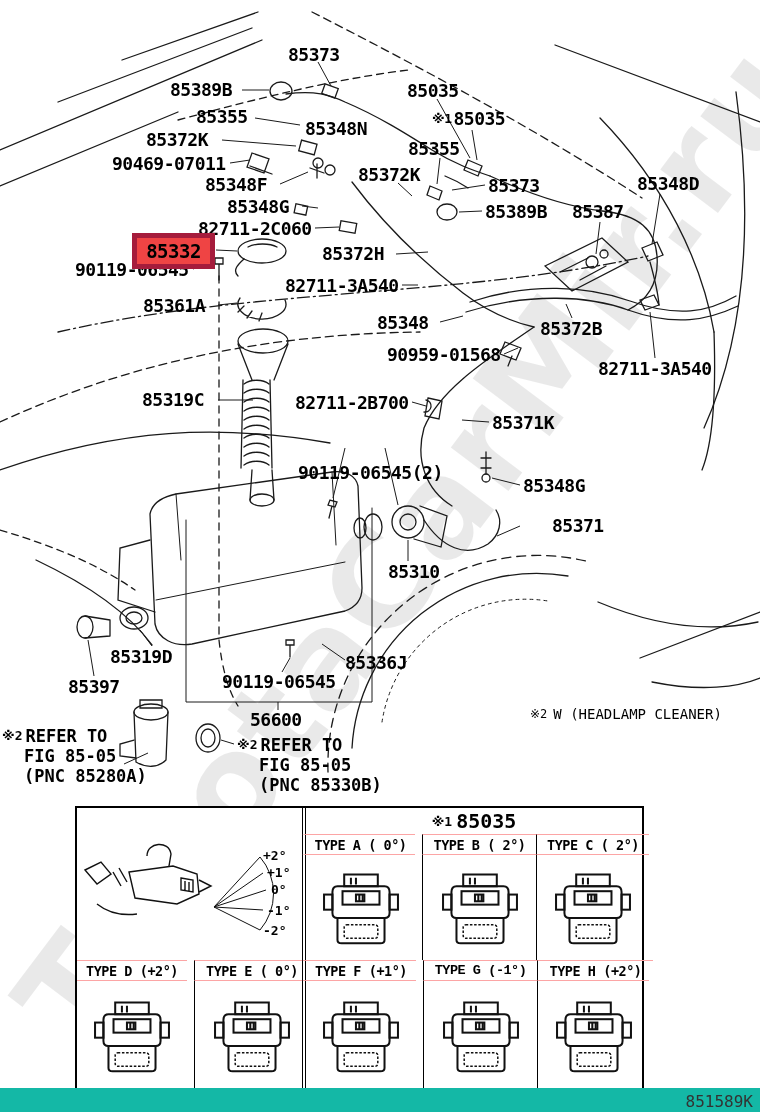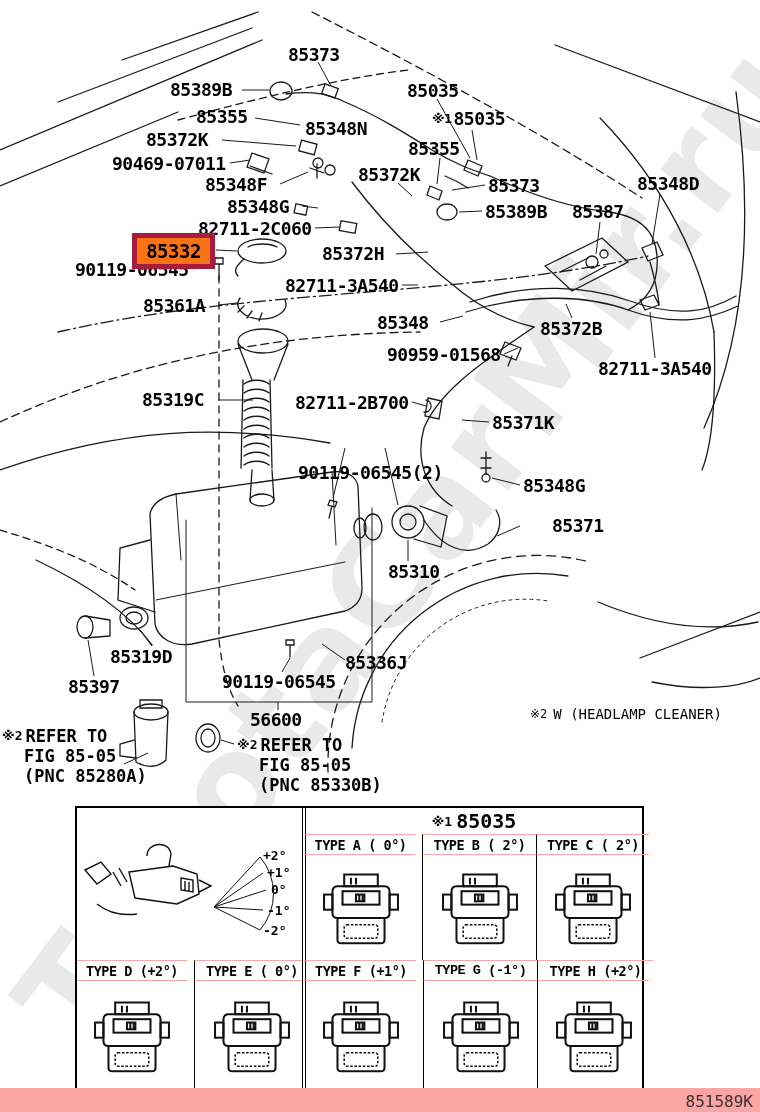--- a/index.html
+++ b/index.html
@@ -8,42 +8,42 @@
   
   .watermark{position:absolute;left:410px;top:545px;transform:translate(-50%,-50%) rotate(-53deg);
              font-size:132px;font-weight:bold;color:rgba(0,0,0,0.085);white-space:nowrap;z-index:1;
              font-family:"DejaVu Sans",sans-serif;letter-spacing:2px;}
   
   .art{position:absolute;left:0;top:0;z-index:2;}
   
   .plabel{position:absolute;z-index:4;font-weight:bold;font-size:18px;letter-spacing:-0.5px;
           white-space:nowrap;line-height:1;}
   .plabel .prefix{font-size:13px;font-weight:bold;vertical-align:2px;margin-right:2px;}
-  .hlbox{position:absolute;z-index:5;border:5px solid #a51c3c;background:#f97316;
+  .hlbox{position:absolute;z-index:5;border:5px solid #a51c3c;background:#ef4444;
          display:flex;align-items:center;justify-content:center;}
   .hlbox span{font-weight:bold;font-size:19px;letter-spacing:-0.5px;}
   .note{position:absolute;z-index:4;font-weight:bold;font-size:17px;line-height:20px;white-space:nowrap;}
   .note .prefix{font-size:13px;vertical-align:2px;margin-right:3px;}
   .vnote{position:absolute;z-index:4;font-weight:normal;font-size:14px;white-space:nowrap;}
   .vnote .prefix{font-size:12px;vertical-align:1px;margin-right:6px;}
   
   .ptable{position:absolute;left:75px;top:806px;width:565px;height:282px;z-index:3;
           border:2px solid #000;border-bottom:3px dashed #000;background:#fff;box-sizing:content-box;}
   .tcell{position:absolute;box-sizing:border-box;}
   .bL{border-left:1px solid #000;margin-left:7px;}
   .bT{border-top:1px solid #fca5a5;}
   .dblL{border-left:4px double #000;}
   .thead{display:flex;align-items:center;justify-content:center;font-weight:bold;font-size:20px;}
   .thead .prefix{font-size:13px;font-weight:bold;margin-right:4px;vertical-align:2px;}
   .ttype{display:flex;align-items:center;justify-content:center;gap:8px;
          font-size:13.5px;font-weight:bold;letter-spacing:-0.5px;}
   .timg{display:flex;align-items:center;justify-content:center;}
   .conn{width:84px;height:80px;}
   
-  .footer-strip{position:absolute;left:0;top:1088px;width:760px;height:24px;background:#fca5a5;z-index:6;}
+  .footer-strip{position:absolute;left:0;top:1088px;width:760px;height:24px;background:#14b8a6;z-index:6;}
   .footer-code{position:absolute;right:7px;top:4px;font-size:16px;color:#333;letter-spacing:0;}
   svg{display:block;}
 </style>
 </head>
 <body>
 
 <div class="stage">
 
   <div class="watermark">ToyotaCarMir.ru</div>
 

